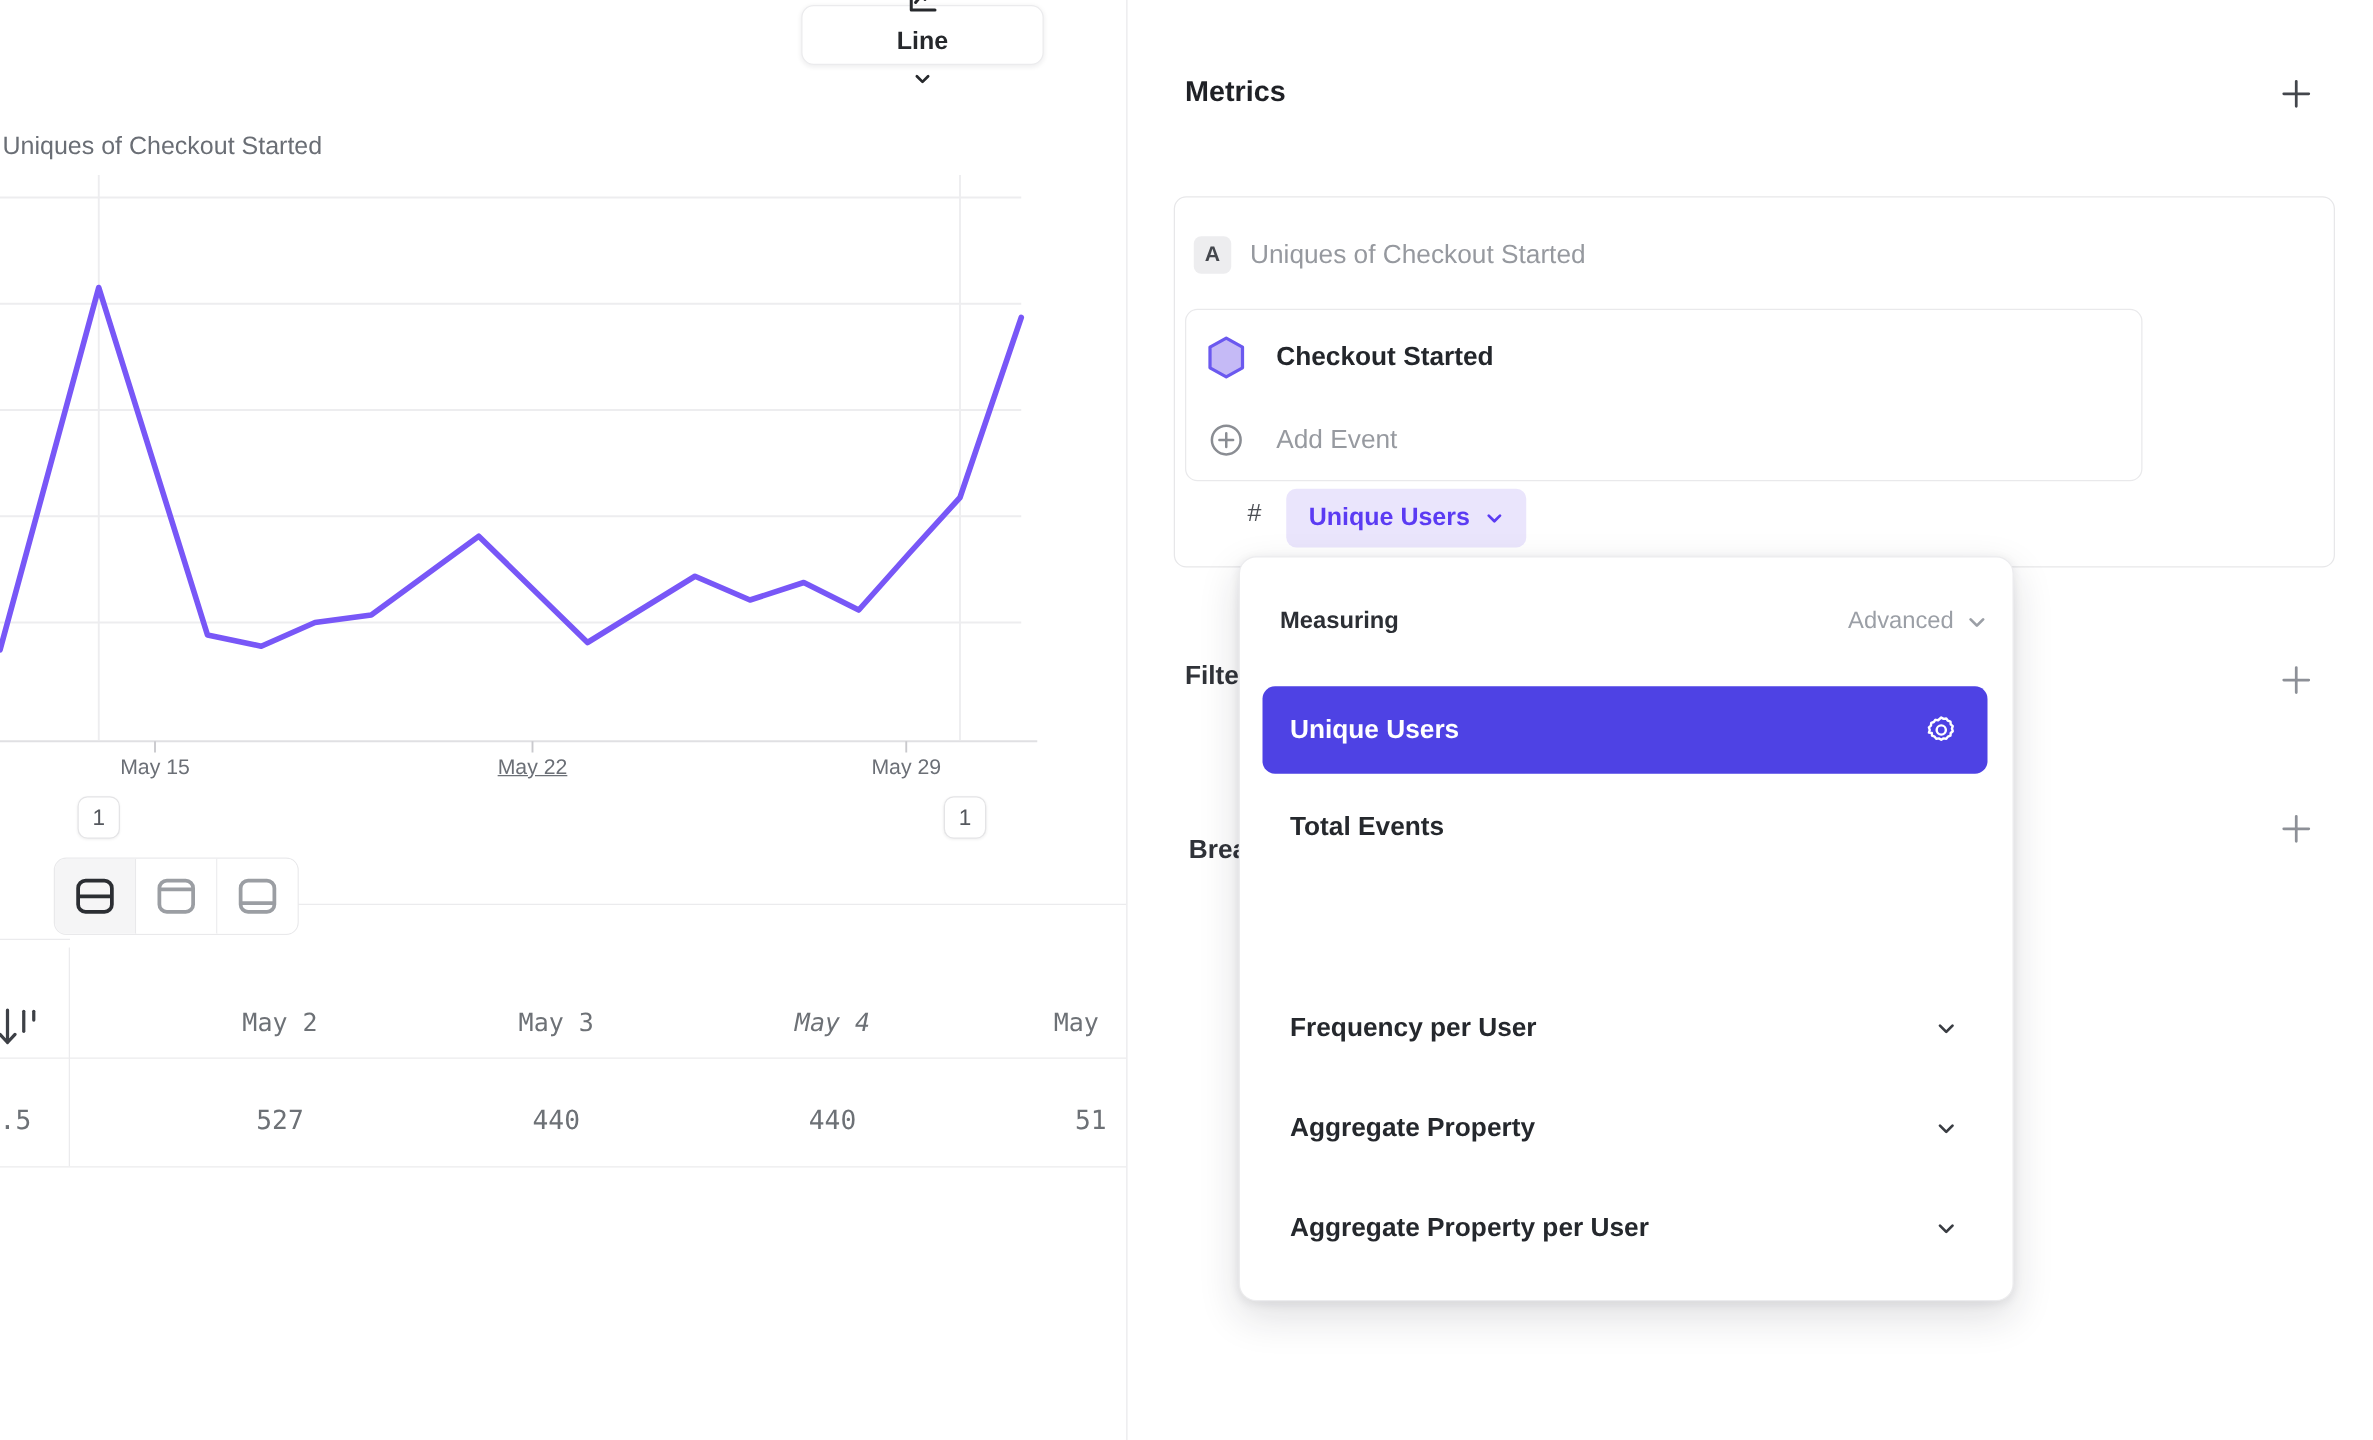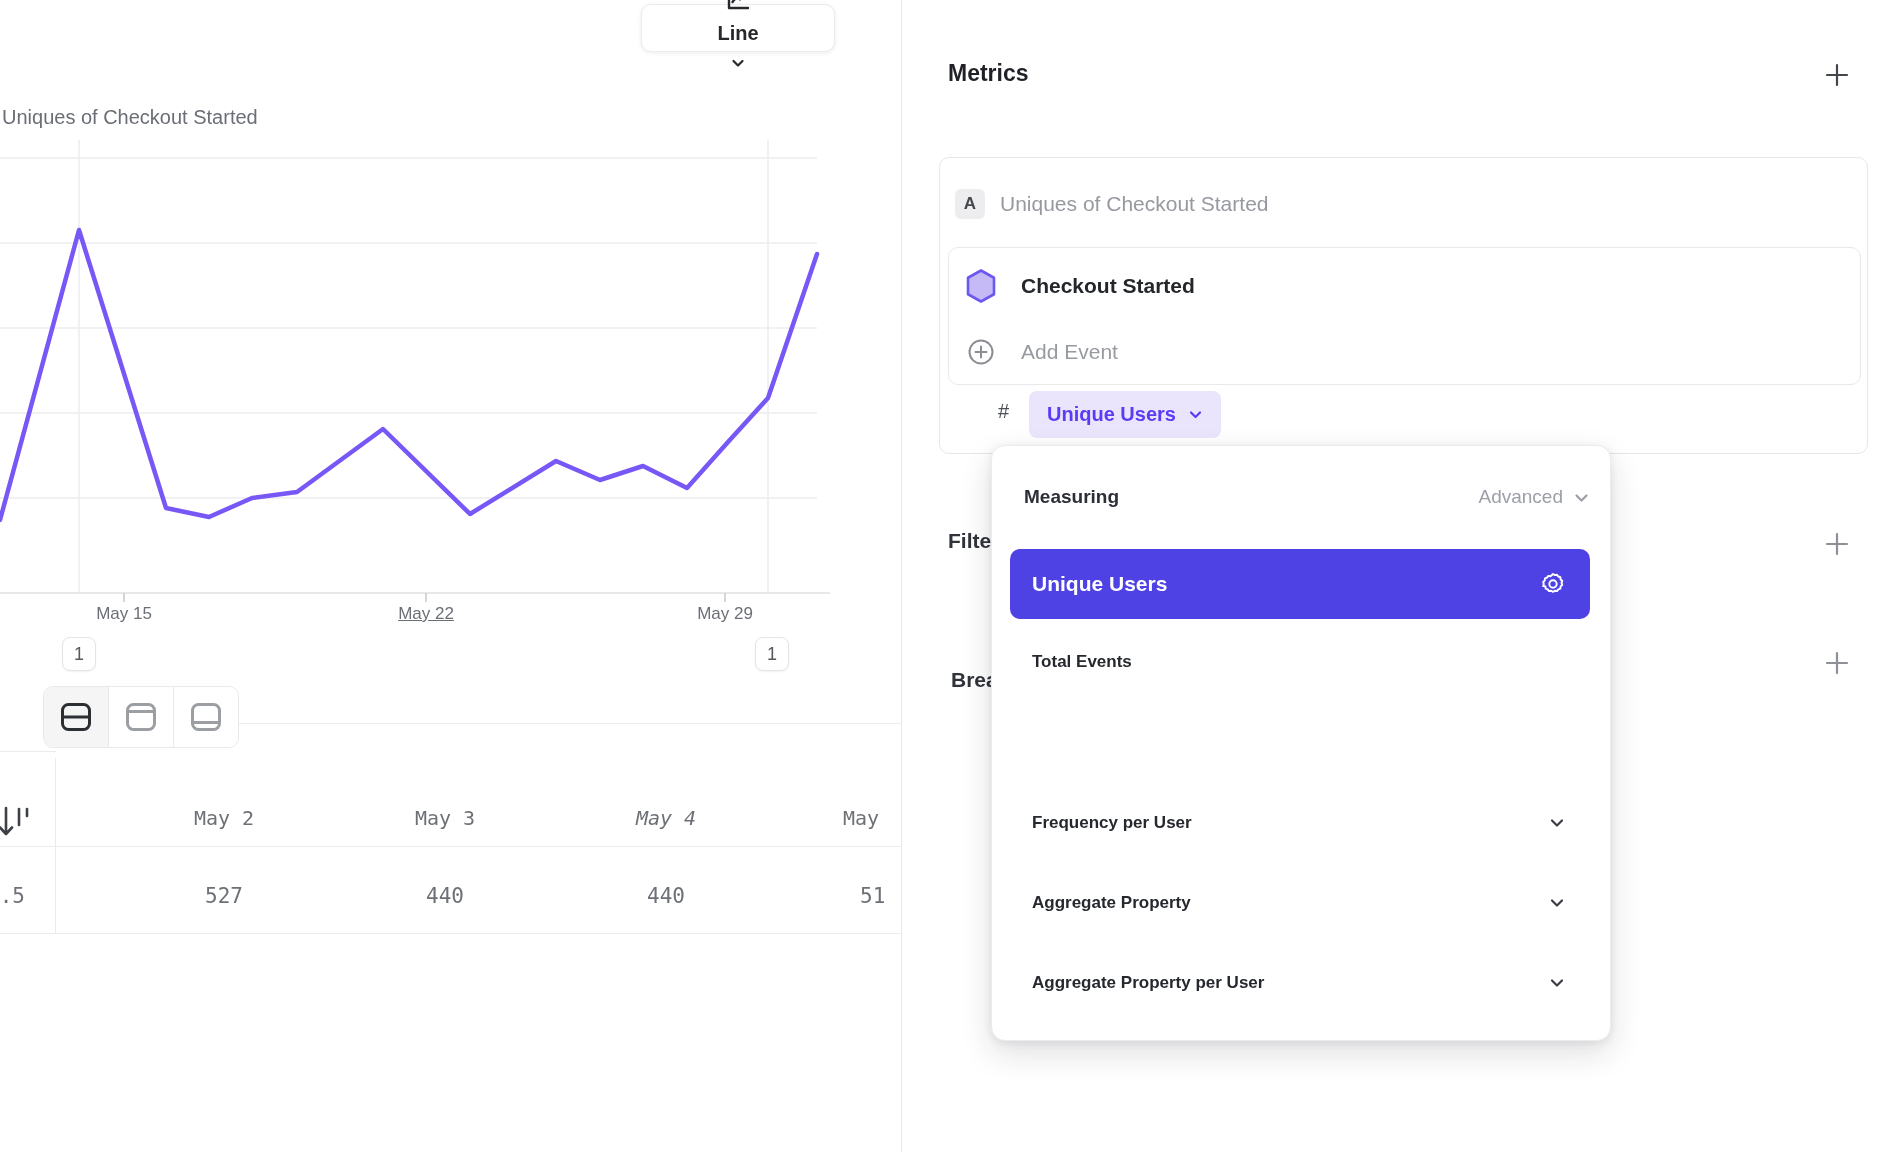--- a/index.html
+++ b/index.html
@@ -56,21 +56,21 @@
     left:37px; top:157px; width:929px; height:297px;
     border:1px solid #e7e7e9; border-radius:10px; background:#fff;
   }
   .a-badge {
     left:15px; top:31px; width:30px; height:30px; background:#ededef; border-radius:6px;
     display:flex; align-items:center; justify-content:center;
     font-size:17px; font-weight:700; color:#44474d;
   }
   .card-title { left:60px; top:34px; font-size:21px; color:#96999f; }
   .event-card {
-    left:8px; top:89px; width:913px; height:138px;
+    left:8px; top:89px; width:766px; height:138px;
     border:1px solid #e9e9eb; border-radius:10px; background:#fff;
   }
   .ev-row { position:absolute; left:16px; display:flex; align-items:center; gap:24px; height:34px; }
   .ev-label { font-size:21px; font-weight:700; color:#23262b; }
   .ev-label.ghost { font-weight:400; color:#979aa0; }
   .hash { left:58px; top:242px; font-size:20px; color:#4c4f55; }
   .measure-pill {
     left:89px; top:233px; height:47px; padding:0 18px;
     background:#eae5fc; border-radius:8px; display:flex; align-items:center; gap:12px;
     font-size:20px; font-weight:700; color:#5b3bf3; cursor:pointer;
@@ -89,21 +89,21 @@
     color:#9b9fa6; cursor:pointer; }
   .dd-selected {
     position:absolute; left:18px; top:103px; width:580px; height:70px;
     background:#4e42e4; border-radius:10px; display:flex; align-items:center;
     justify-content:space-between; padding:0 24px 0 22px; cursor:pointer;
   }
   .dd-selected .lbl { font-size:21px; font-weight:700; color:#ffffff; }
   .dd-item {
     position:absolute; left:18px; width:580px; height:58px; padding:0 24px 0 22px;
     display:flex; align-items:center; justify-content:space-between;
-    font-size:17px; font-weight:700; color:#25282d; cursor:pointer; border-radius:10px;
+    font-size:21px; font-weight:700; color:#25282d; cursor:pointer; border-radius:10px;
   }
   svg { display:block; }
 </style>
 </head>
 <body>
 
 <div class="canvas">
 
   <div class="abs line-type-btn">
     <span>

